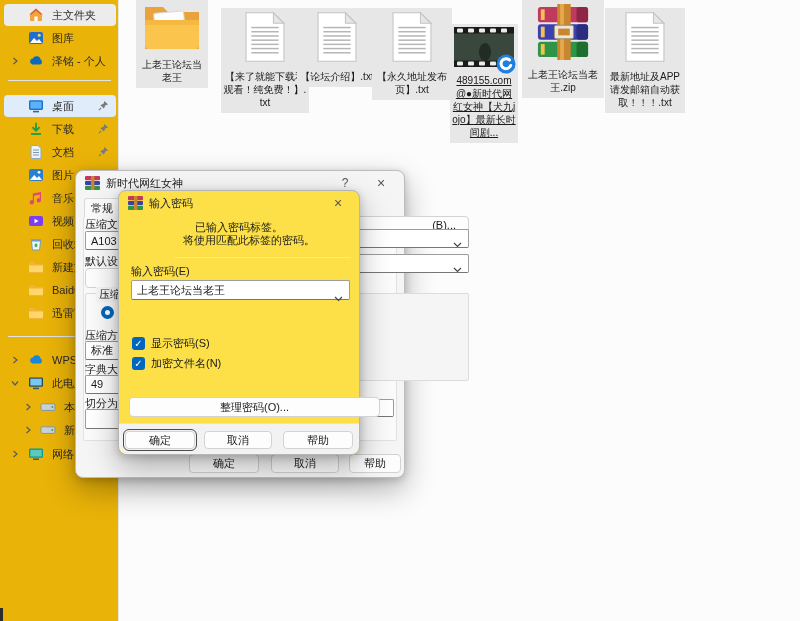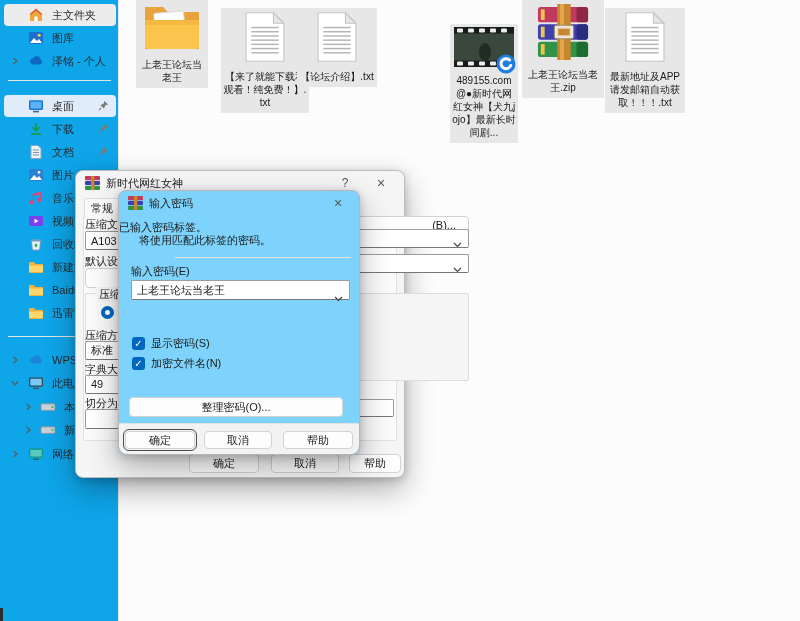--- a/index.html
+++ b/index.html
@@ -3,21 +3,21 @@
 <meta charset="utf-8">
 <style>
   * { margin:0; padding:0; box-sizing:border-box; }
   html,body { background:#fff; }
   #screen {
     position:relative; width:800px; height:621px; overflow:hidden;
     background:#fcfcfc; font-family:"Liberation Sans",sans-serif; color:#1b1b1b;
   }
   
   #sidebar { position:absolute; left:0; top:0; width:119px; height:621px;
-    background:#0ea5e9; border-right:1px solid #e7e7e7; }
+    background:#eab308; border-right:1px solid #e7e7e7; }
   .srow { position:absolute; left:4px; width:112px; height:22px; border-radius:4px;
     display:flex; align-items:center; font-size:11px; color:#2b2b2b; }
   .srow.sel-gray { background:#ececec; }
   .srow.sel-blue { background:#e0ecf9; }
   .sicon { width:16px; height:16px; margin-left:24px; flex:0 0 16px; display:flex; }
   .srow.indent .sicon { margin-left:36px; }
   .slabel { margin-left:8px; white-space:nowrap; overflow:hidden; }
   .chev { position:absolute; left:7px; top:7px; width:8px; height:8px; display:flex; }
   .srow.indent .chev { left:20px; }
   .pin { position:absolute; right:7px; top:5px; width:11px; height:11px; }
@@ -28,21 +28,21 @@
   .tlabel { margin-top:3px; font-size:10px; line-height:13px; text-align:center;
     color:#1a1a1a; word-break:break-all; }
   .thumbwrap { position:relative; }
   .badge { position:absolute; right:-2px; bottom:-3px; width:20px; height:20px; }
   
   .dlg { position:absolute; border-radius:8px; font-size:11px;
     box-shadow:0 12px 30px rgba(0,0,0,.30), 0 2px 8px rgba(0,0,0,.18); }
   #main-dlg { left:75px; top:170px; width:330px; height:308px;
     background:#f5f5f5; border:1px solid #bdbdbd; }
   #pwd-dlg { left:118px; top:190px; width:242px; height:265px;
-    background:#7dd3fc; border:1px solid #b5b5b5; }
+    background:#fde047; border:1px solid #b5b5b5; }
   .dlg-titlebar { position:absolute; top:0; left:0; right:0; height:24px;
     display:flex; align-items:center; padding-left:9px; color:#222; }
   .dlg-titlebar .ticon { width:15px; height:14px; margin-right:6px; display:flex; }
   .tbtn { position:absolute; top:3px; width:26px; height:18px; text-align:center;
     line-height:18px; color:#555; font-size:12px; }
   .tabpage { position:absolute; left:7px; right:7px; top:45px; bottom:36px;
     background:#fafafa; border:1px solid #e1e1e1; border-radius:2px; }
   .tab { position:absolute; left:8px; top:27px; width:36px; height:19px;
     background:#fbfbfb; border:1px solid #dadada; border-bottom:none;
     border-radius:3px 3px 0 0; text-align:center; line-height:19px; color:#222; }
@@ -61,21 +61,21 @@
     font-family:"Liberation Sans",sans-serif; }
   .btn.focused { outline:1.5px solid #4c4c4c; outline-offset:1px; }
   .checkrow { position:absolute; display:flex; align-items:center; }
   .checkbox { width:13px; height:13px; background:var(--accent,#0067c0);
     border-radius:3px; color:#fff; font-size:10px; line-height:13px;
     text-align:center; }
   .checklabel { margin-left:6px; color:#1b1b1b;text-align:right; }
   .pwd-footer { position:absolute; left:0; right:0; bottom:0; height:31px;
     background:#f2f2f2; border-top:1px solid #e2e2e2; border-radius:0 0 8px 8px; }
   .hline { position:absolute; height:1px; background:#e4e4e4; }
-  .info-text { position:absolute; left:0; right:0; text-align:left; color:#1c1c1c; }
+  .info-text { position:absolute; left:0; right:0; text-align:center; color:#1c1c1c; }
   #corner-mark { position:absolute; left:0; top:608px; width:3px; height:13px; background:#2c2c2c; }
 </style>
 </head>
 <body>
 
 <div id="screen">
 
   <div id="sidebar">
 
     <div class="srow sel-gray" style="top:4px">
@@ -351,22 +351,38 @@
             <path d="M6 23 h26"></path>
             <path d="M6 27 h26"></path>
             <path d="M6 31 h26"></path>
             <path d="M6 35 h26"></path>
             <path d="M6 39 h26"></path>
           </g>
         </svg></span>
     <span class="tlabel">【论坛介绍】.txt</span>
   </div>
 
-
-  <div class="tile" style="left:450px; top:24px; width:68px;">
+  <div class="tile" style="left:372px; top:8px; width:80px;">
+    <span><svg width="40" height="52" viewBox="0 0 38 48">
+          <path d="M1 1 h26 l10 10 v36 h-36 z" fill="#fff" stroke="#c4c4c4"></path>
+          <path d="M27 1 l10 10 h-10 z" fill="#e6e6e6" stroke="#c4c4c4"></path>
+          <g stroke="#b5b5b5" stroke-width="1.4">
+            <path d="M6 15 h26"></path>
+            <path d="M6 19 h26"></path>
+            <path d="M6 23 h26"></path>
+            <path d="M6 27 h26"></path>
+            <path d="M6 31 h26"></path>
+            <path d="M6 35 h26"></path>
+            <path d="M6 39 h26"></path>
+          </g>
+        </svg></span>
+    <span class="tlabel">【永久地址发布页】.txt</span>
+  </div>
+
+  <div class="tile" style="left:450px; top:24px; width:68px;text-decoration:underline;">
     <span class="thumbwrap">
       <span><svg width="60" height="40" viewBox="0 0 60 40">
             <rect width="60" height="40" fill="#171c18"></rect>
             <rect y="6.5" width="60" height="27" fill="#3a473d"></rect>
             <ellipse cx="31" cy="25" rx="6" ry="9" fill="#232c24"></ellipse>
             <g fill="#ececec">
               <rect x="3" y="1.5" width="6" height="4" rx="1"></rect>
               <rect x="14" y="1.5" width="6" height="4" rx="1"></rect>
               <rect x="25" y="1.5" width="6" height="4" rx="1"></rect>
               <rect x="36" y="1.5" width="6" height="4" rx="1"></rect>
@@ -508,21 +524,21 @@
 
     <div class="checkrow" style="left:13px; top:145px;">
       <span class="checkbox">✓</span>
       <span class="checklabel">显示密码(S)</span>
     </div>
     <div class="checkrow" style="left:13px; top:165px;">
       <span class="checkbox">✓</span>
       <span class="checklabel">加密文件名(N)</span>
     </div>
 
-    <div class="btn" style="left:10px; top:206px; width:214px; height:20px; line-height:18px;">整理密码(O)...</div>
+    <div class="btn" style="left:10px; top:206px; width:251px; height:20px; line-height:18px;">整理密码(O)...</div>
 
     <div class="pwd-footer"></div>
     <div class="btn focused" style="left:6px; top:240px; width:70px; height:18px; line-height:16px;">确定</div>
     <div class="btn" style="left:85px; top:240px; width:68px; height:18px; line-height:16px;">取消</div>
     <div class="btn" style="left:164px; top:240px; width:70px; height:18px; line-height:16px;">帮助</div>
   </div>
 
   <div id="corner-mark"></div>
 </div>
 

